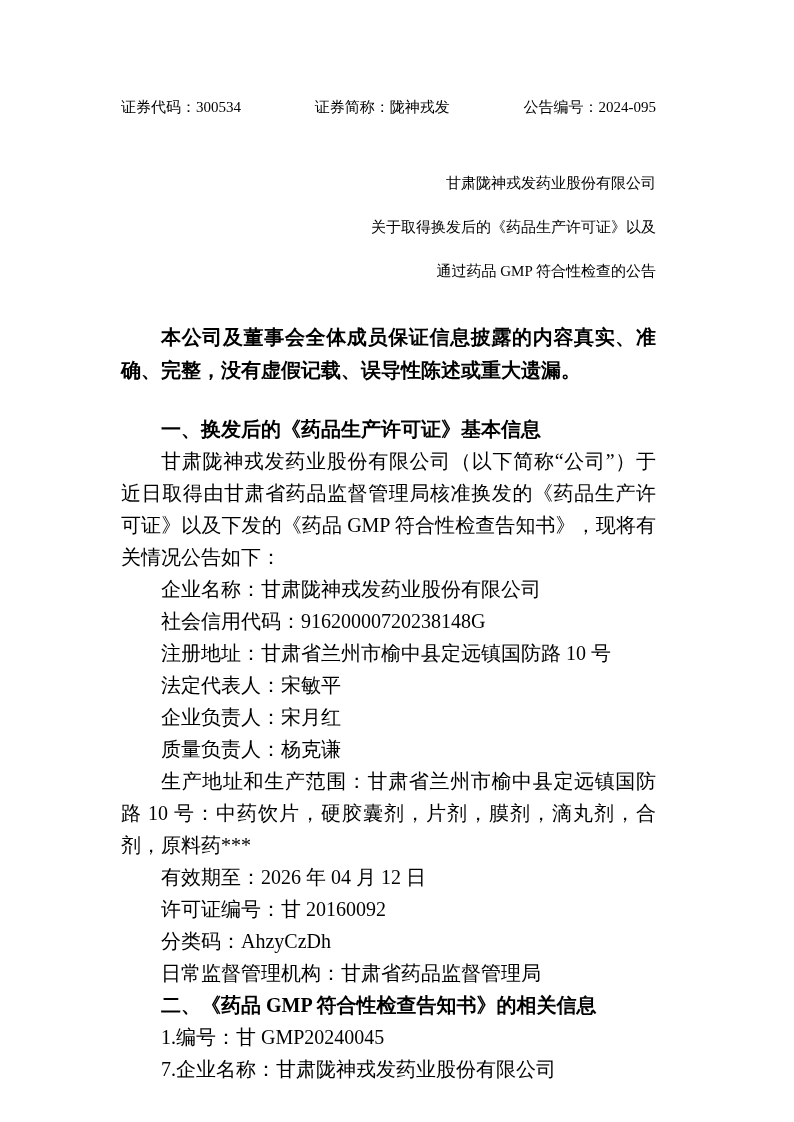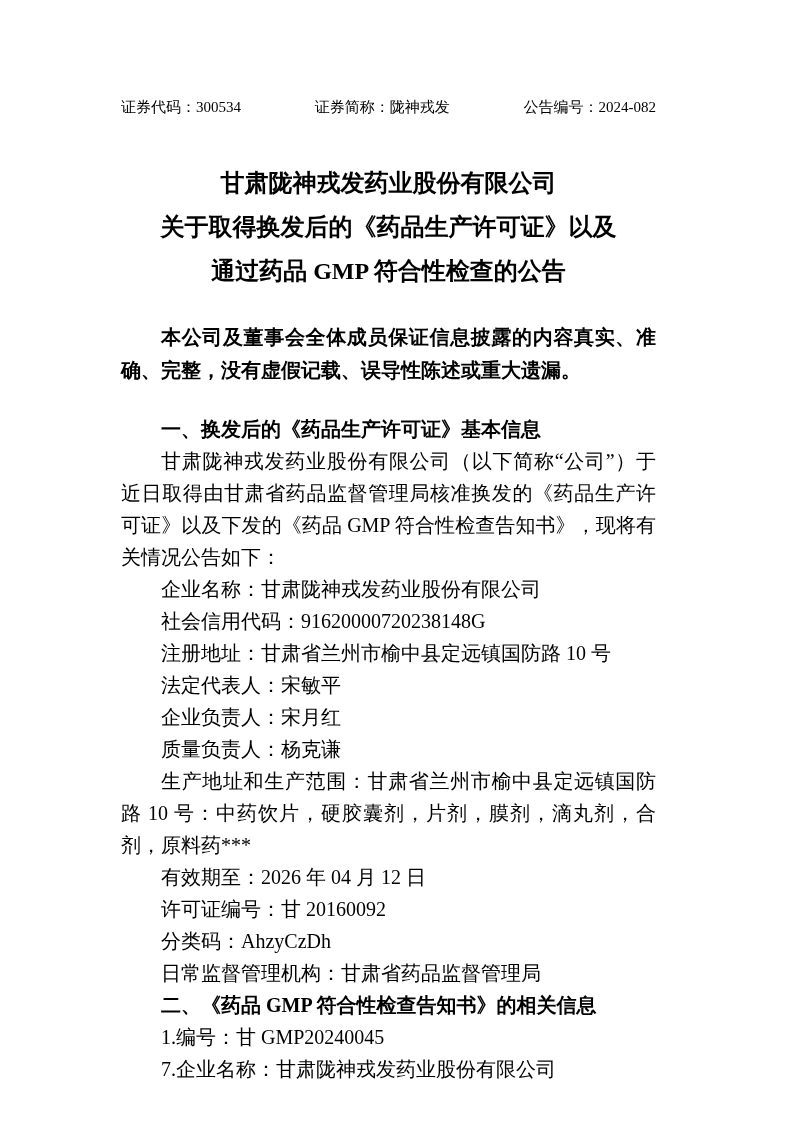--- a/index.html
+++ b/index.html
@@ -25,23 +25,23 @@
     display: flex;
     justify-content: space-between;
     align-items: baseline;
     font-size: 15px;
     line-height: 20px;
     white-space: nowrap;
   }
   .doc-title {
     margin-top: 44px;
     margin-bottom: 28px;
-    text-align: center;
-    font-size: 24px;
-    font-weight: bold;
+    text-align: right;
+    font-size: 15px;
+    font-weight: normal;
     line-height: 44px;
   }
   .doc-title div { margin: 0; }
   .body-text {
     font-size: 20px;
     line-height: 32px;
   }
   p.line {
     margin: 0;
     text-indent: 2em;
@@ -57,21 +57,21 @@
   }
 </style>
 </head>
 <body>
 
 <div class="page">
 
   <div class="doc-header">
     <span>证券代码：300534</span>
     <span>证券简称：陇神戎发</span>
-    <span>公告编号：2024-082</span>
+    <span>公告编号：2024-095</span>
   </div>
 
   <div class="doc-title">
     <div>甘肃陇神戎发药业股份有限公司</div>
     <div>关于取得换发后的《药品生产许可证》以及</div>
     <div>通过药品 GMP 符合性检查的公告</div>
   </div>
 
   <div class="body-text">
 

